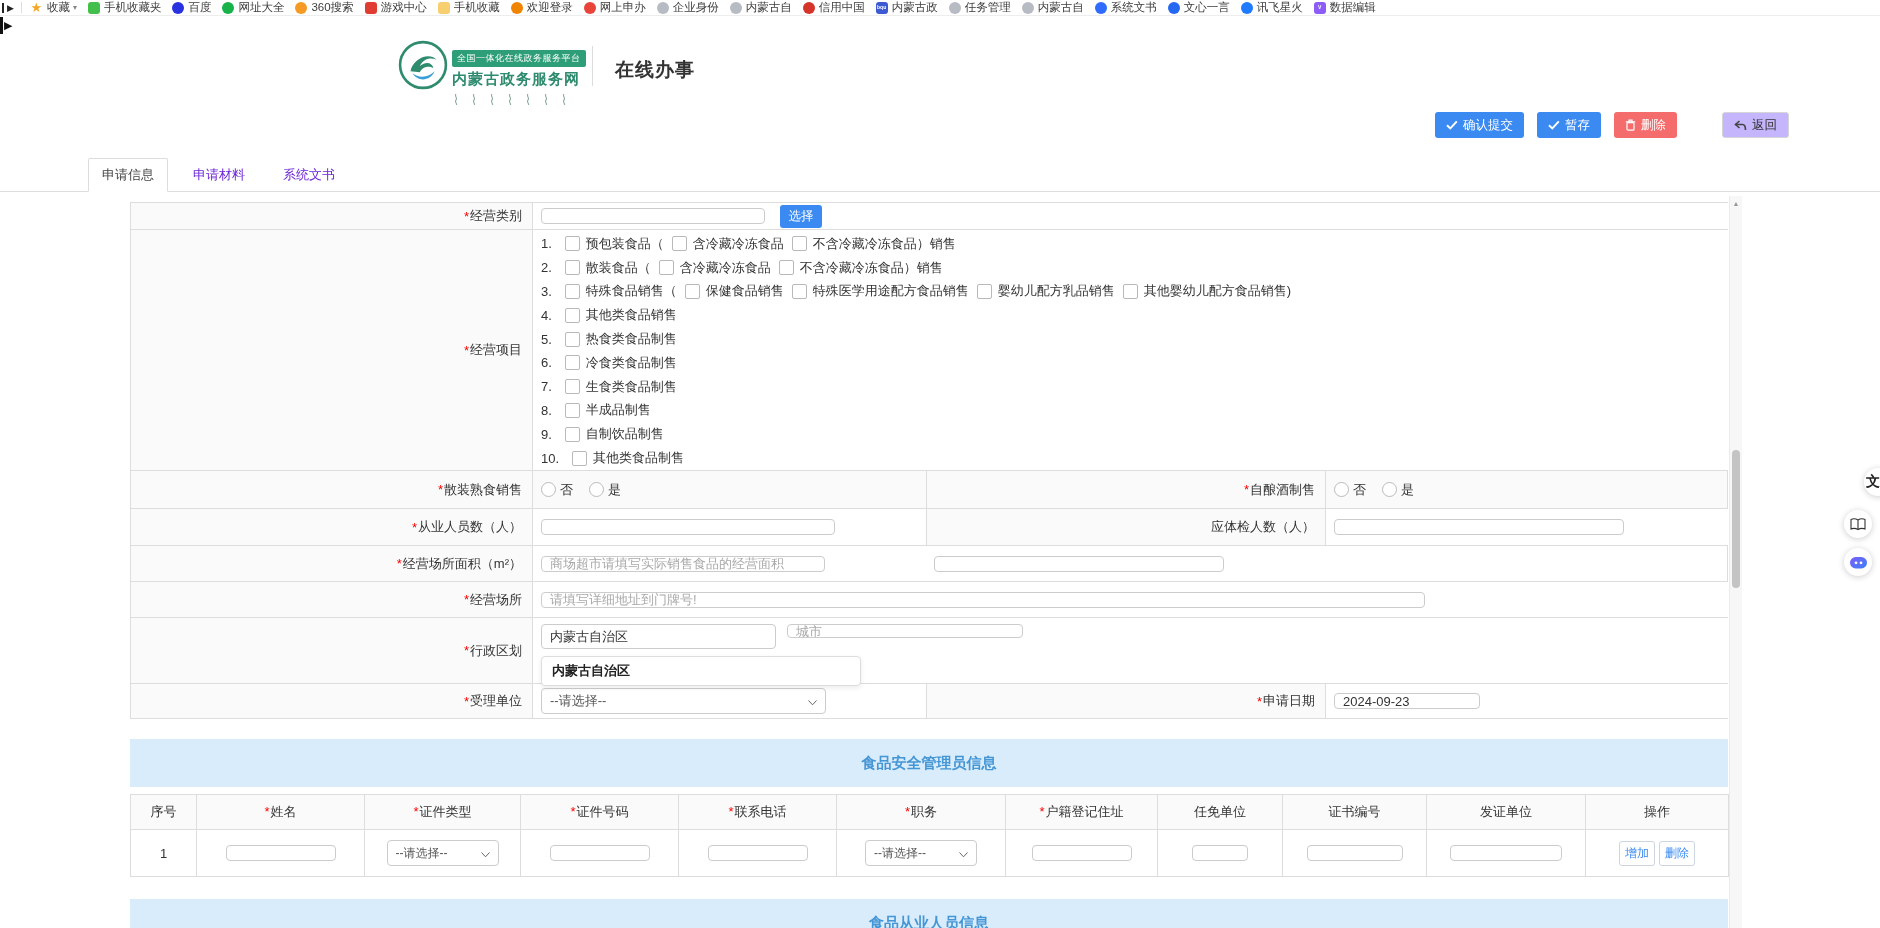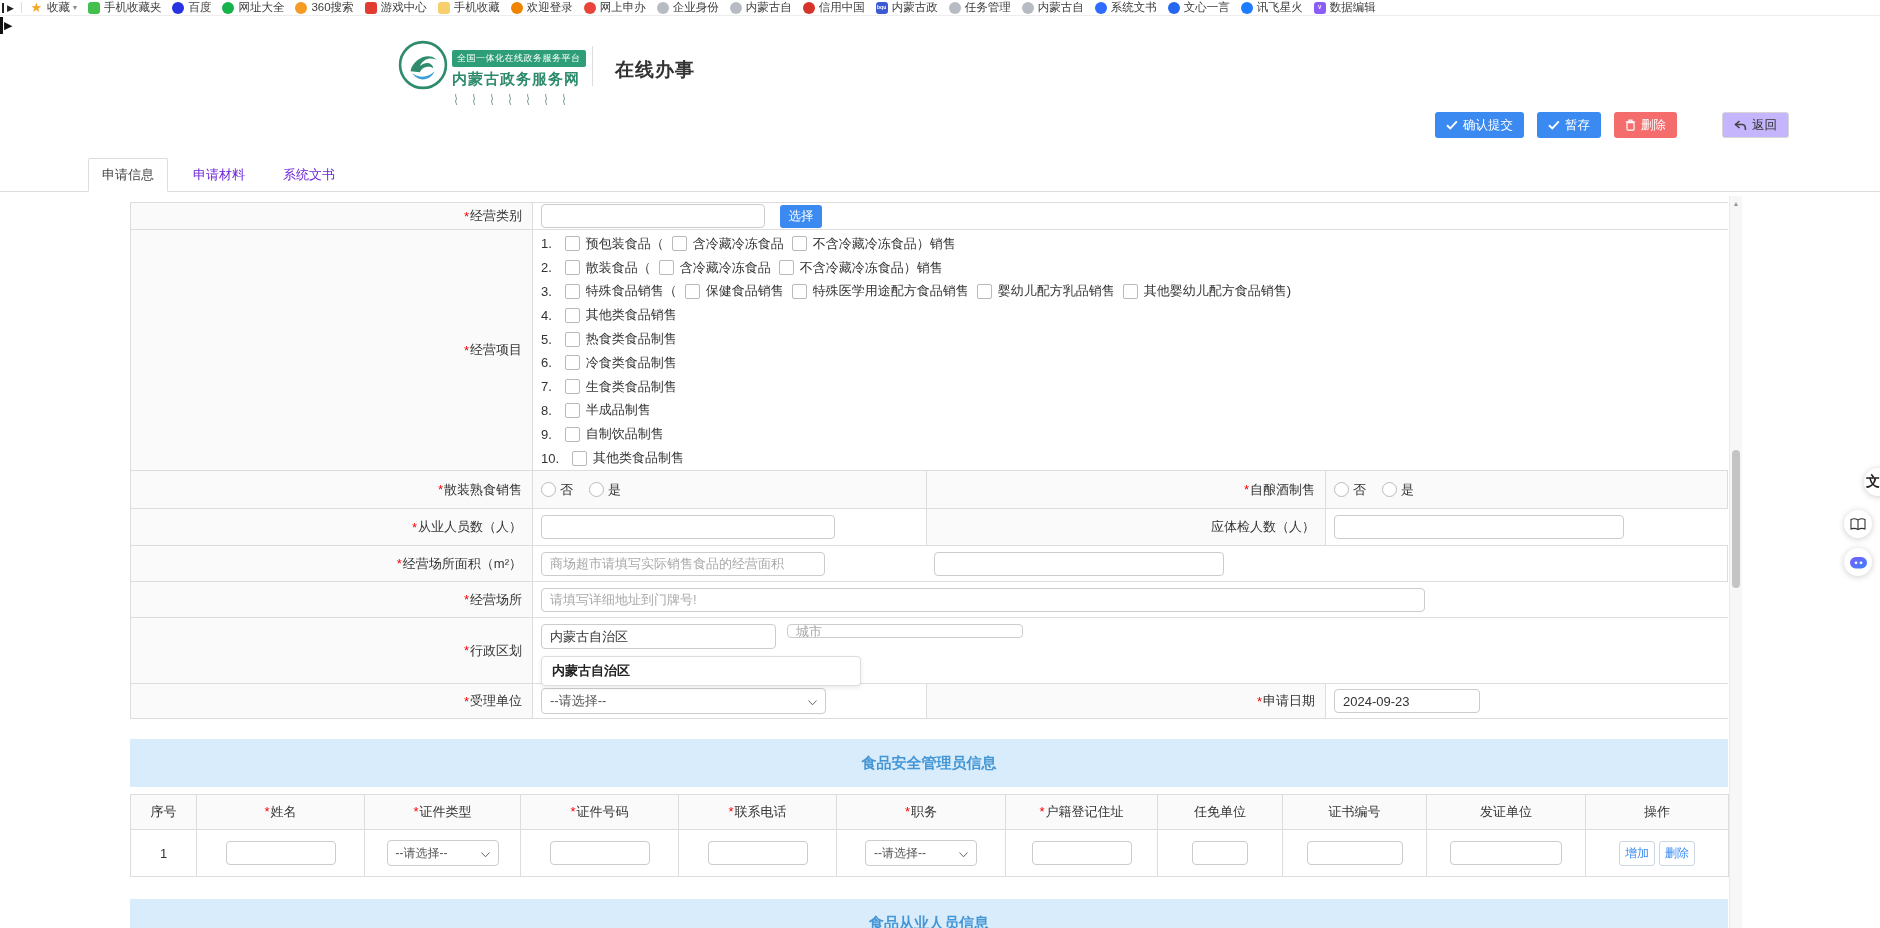--- a/index.html
+++ b/index.html
@@ -50,21 +50,21 @@
   .fcell{display:flex;align-items:center;box-sizing:border-box;}
   .flabel{background:#fafafa;justify-content:flex-end;padding-right:10px;font-size:13px;color:#333;
     border-right:1px solid #ddd;text-align:right;}
   .flabel.mid{border-left:1px solid #ddd;}
   .ffield{background:#fff;padding-left:8px;}
   .ffield.span3{grid-column:2/5;}
   .r1{height:26px;} .r2{height:240px;} .r3{height:37px;background:#fafafa;}
   .r3 .ffield{background:transparent;}
   .r4{height:36px;} .r5{height:35px;} .r6{height:35px;} .r7{height:65px;} .r8{height:34px;}
   .req{color:#f00;margin-right:1px;}
-  .inp{height:24px;border:1px solid #ccc;border-radius:4px;box-sizing:border-box;padding:0 8px;
+  .inp{height:16px;border:1px solid #ccc;border-radius:4px;box-sizing:border-box;padding:0 8px;
     font-size:13px;color:#333;background:#fff;outline:none;font-family:inherit;}
   .inp::placeholder{color:#a9a9a9;}
   .btn-select{width:42px;height:23px;background:#3a8af2;color:#fff;border:none;border-radius:3px;
     font-size:12.5px;margin-left:15px;cursor:pointer;font-family:inherit;}
   
   .cb-list{display:block;padding-top:2px;}
   .cb-line{height:23.8px;display:flex;align-items:center;font-size:13px;color:#333;}
   .cb-num{margin-right:7px;}
   .cbx{width:13px;height:13px;border:1px solid #b9b9b9;border-radius:2px;background:#fff;
     margin:0 6px;flex:none;cursor:pointer;}

